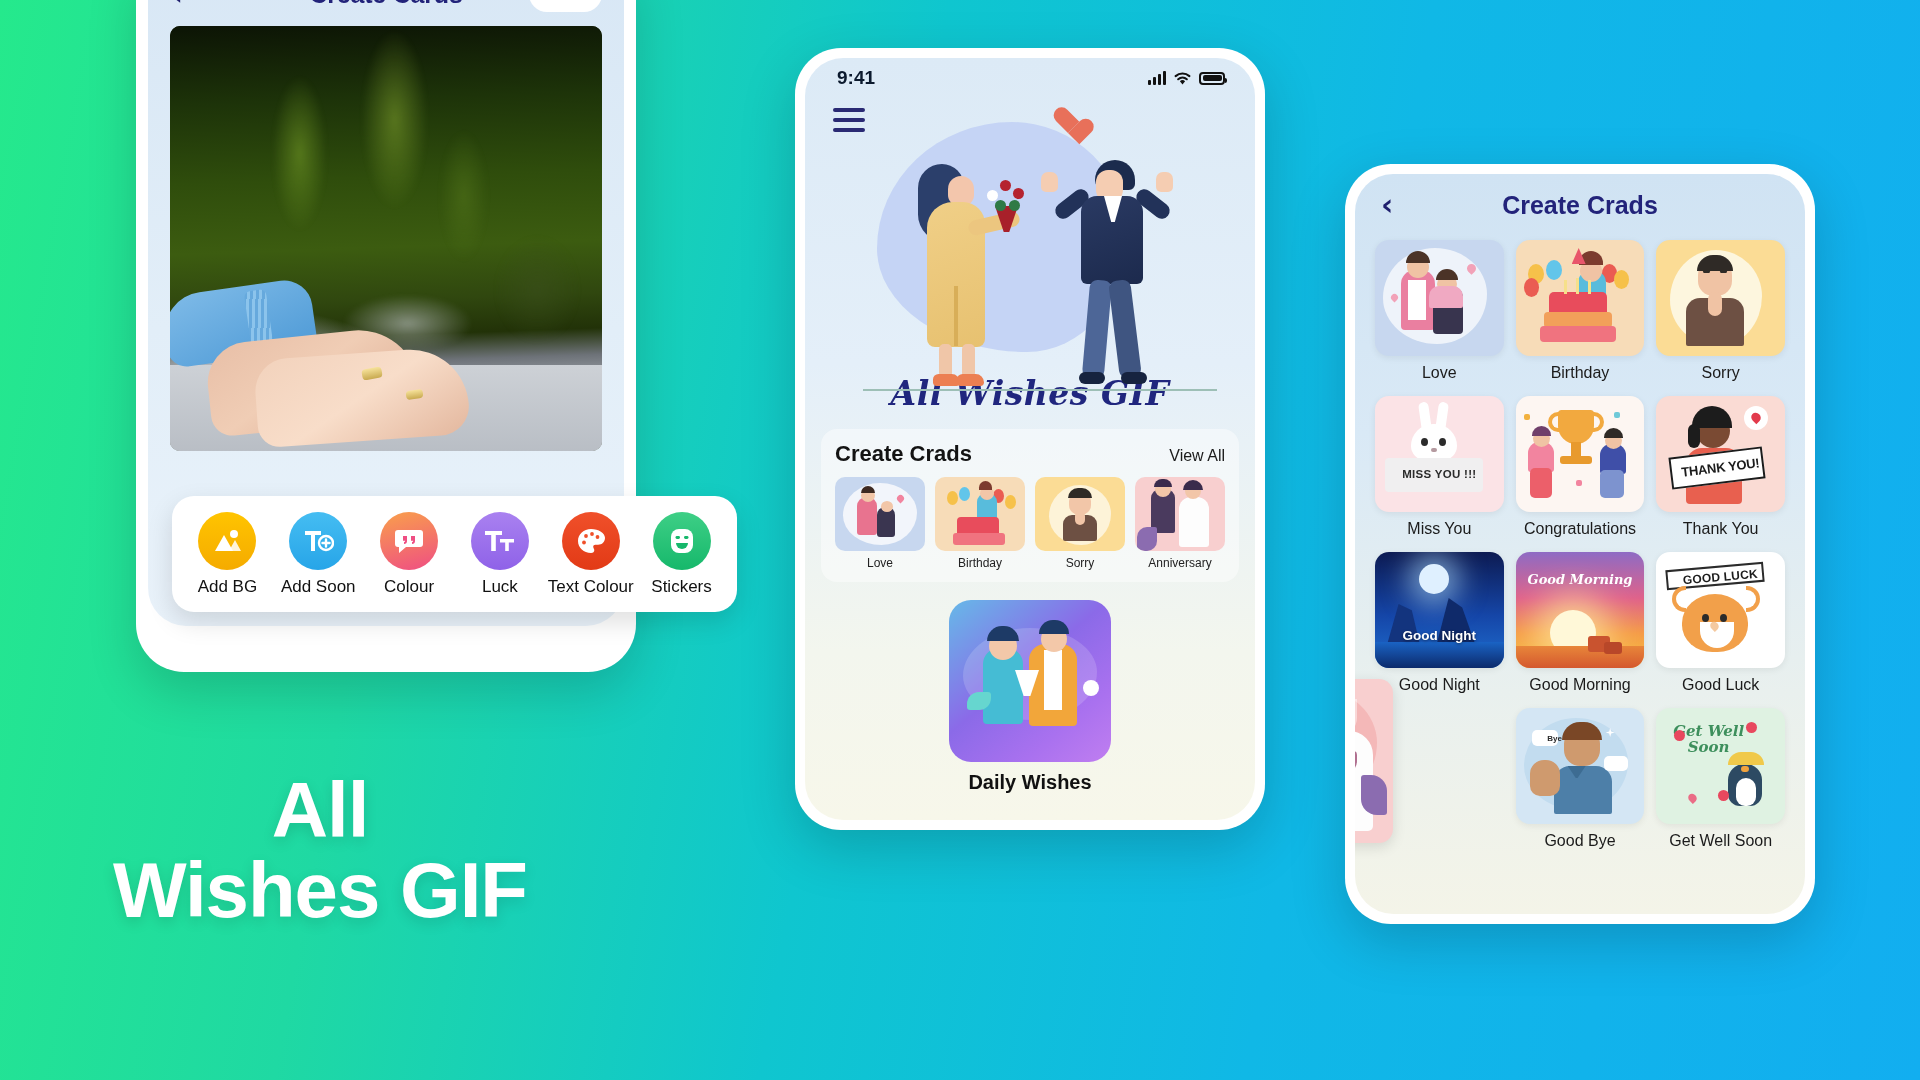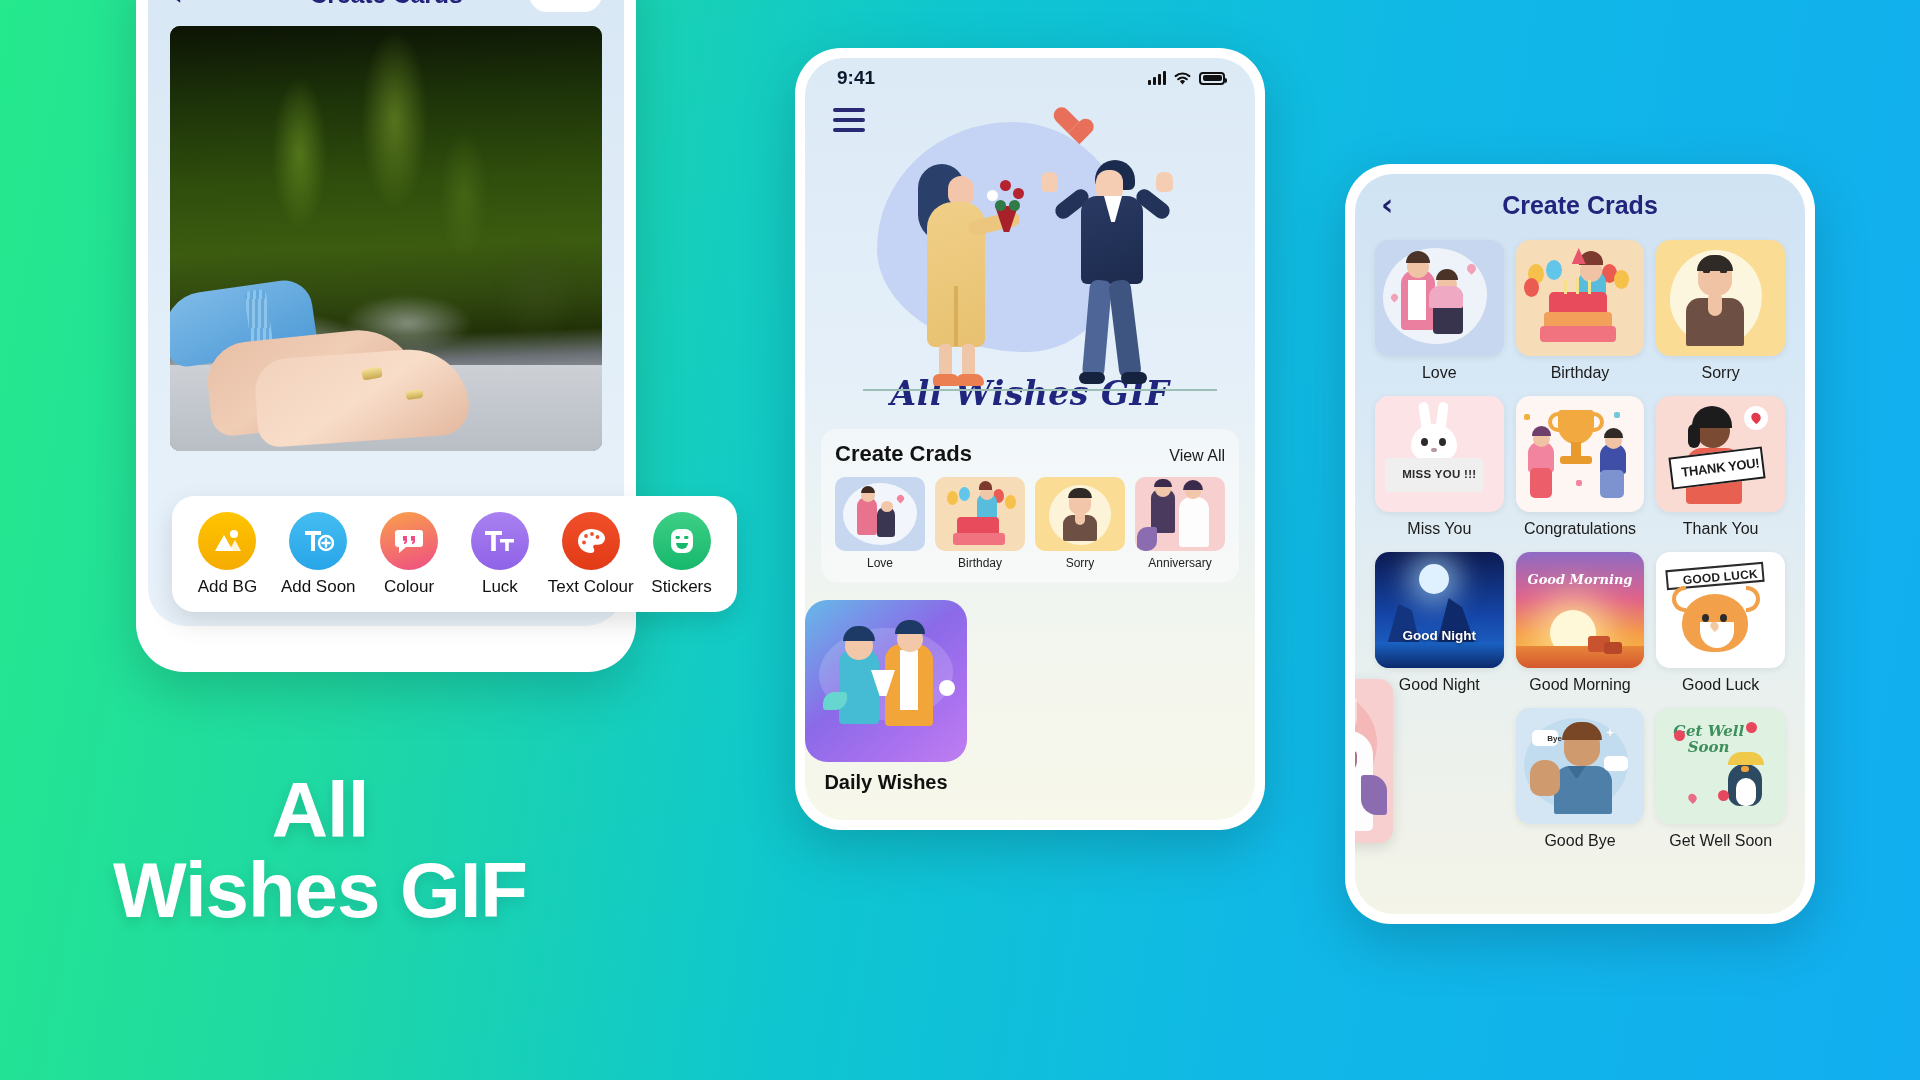--- a/index.html
+++ b/index.html
@@ -157,21 +157,21 @@
   .card-panel{ margin:16px 16px 0 16px; background:rgba(255,255,255,.45); border-radius:16px;
                padding:12px 14px 12px 14px; }
   .cp-head{ display:flex; align-items:baseline; justify-content:space-between; }
   .cp-title{ font-size:22px; font-weight:bold; color:#131313; }
   .cp-view{ font-size:16px; color:#1b1b1b; cursor:pointer; }
   .cp-row{ display:flex; justify-content:space-between; margin-top:10px; }
   .mini{ width:90px; cursor:pointer; }
   .mini .thumb{ width:90px; height:74px; border-radius:10px; overflow:hidden; position:relative; }
   .mini .cap{ text-align:center; font-size:12px; color:#222; margin-top:5px; }
 
-  .big-row{ display:flex; gap:30px; justify-content:space-between; margin-top:18px; }
+  .big-row{ display:flex; gap:30px; justify-content:center; margin-top:18px; }
   .big{ width:162px; cursor:pointer; }
   .big .bt{ width:162px; height:162px; border-radius:22px; position:relative; overflow:hidden; }
   .big .bc{ text-align:center; font-size:20px; font-weight:bold; color:#111; margin-top:9px; }
 
   
   #phone3{ left:1345px; top:164px; width:470px; height:760px; border-radius:46px; padding:10px; }
   #phone3 .screen{ left:10px; top:10px; right:10px; bottom:10px; border-radius:38px;
       background:linear-gradient(180deg,#d0e3f3 0%,#d9e9f6 35%,#e9f0ee 70%,#f4f4e8 100%); }
   .p3-top{ height:62px; display:flex; align-items:center; padding:0 26px; position:relative; }
   .p3-back{ font-size:30px; color:#1f1f6e; font-weight:700; line-height:1; cursor:pointer;

